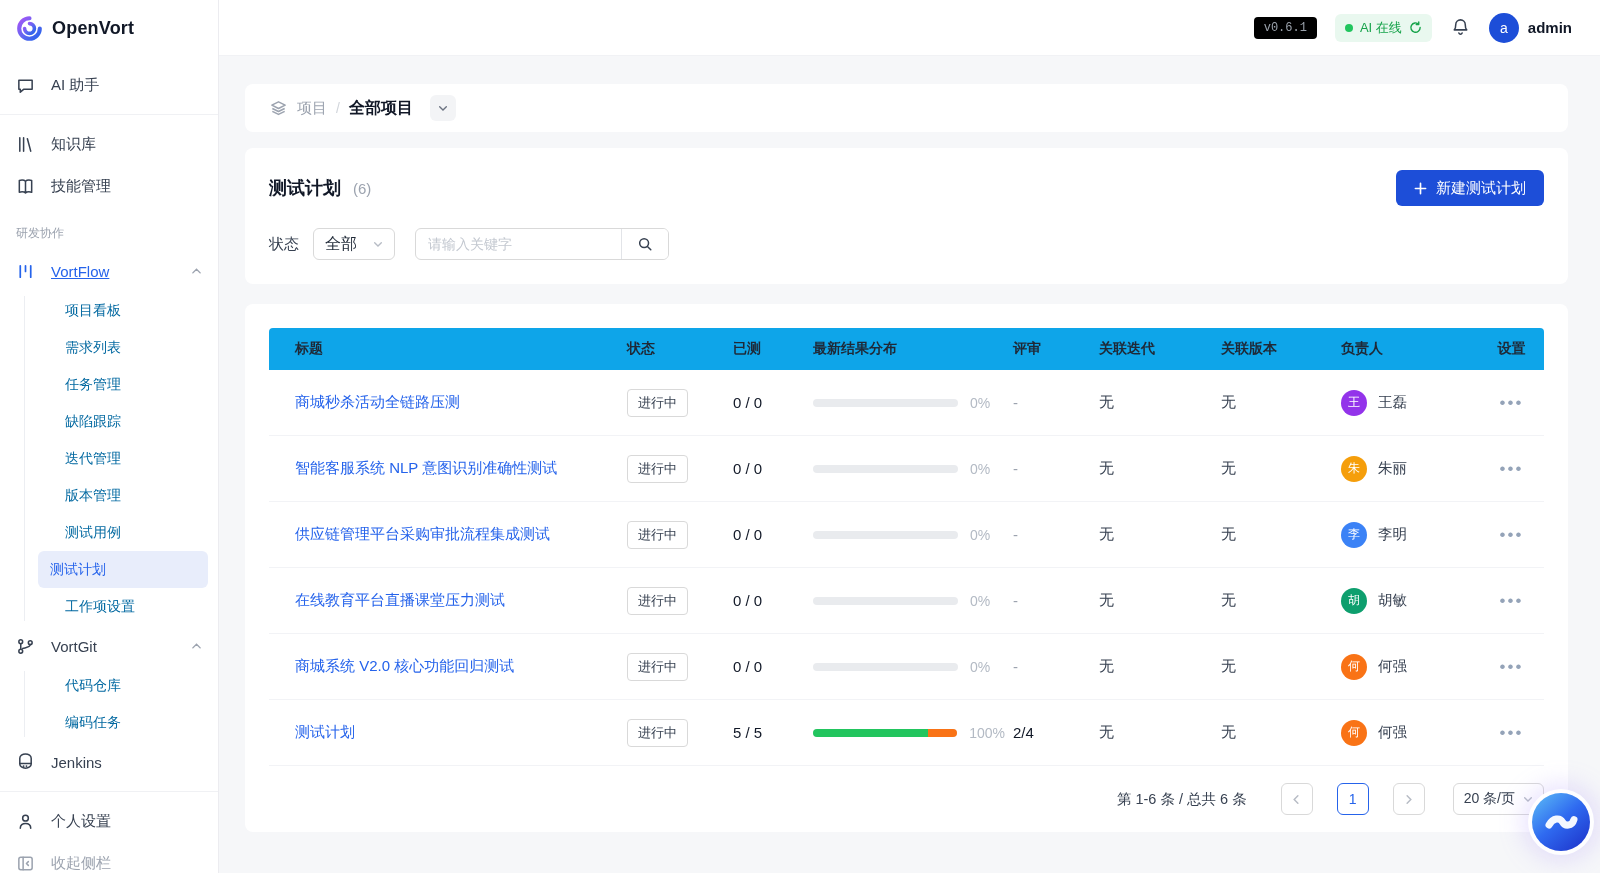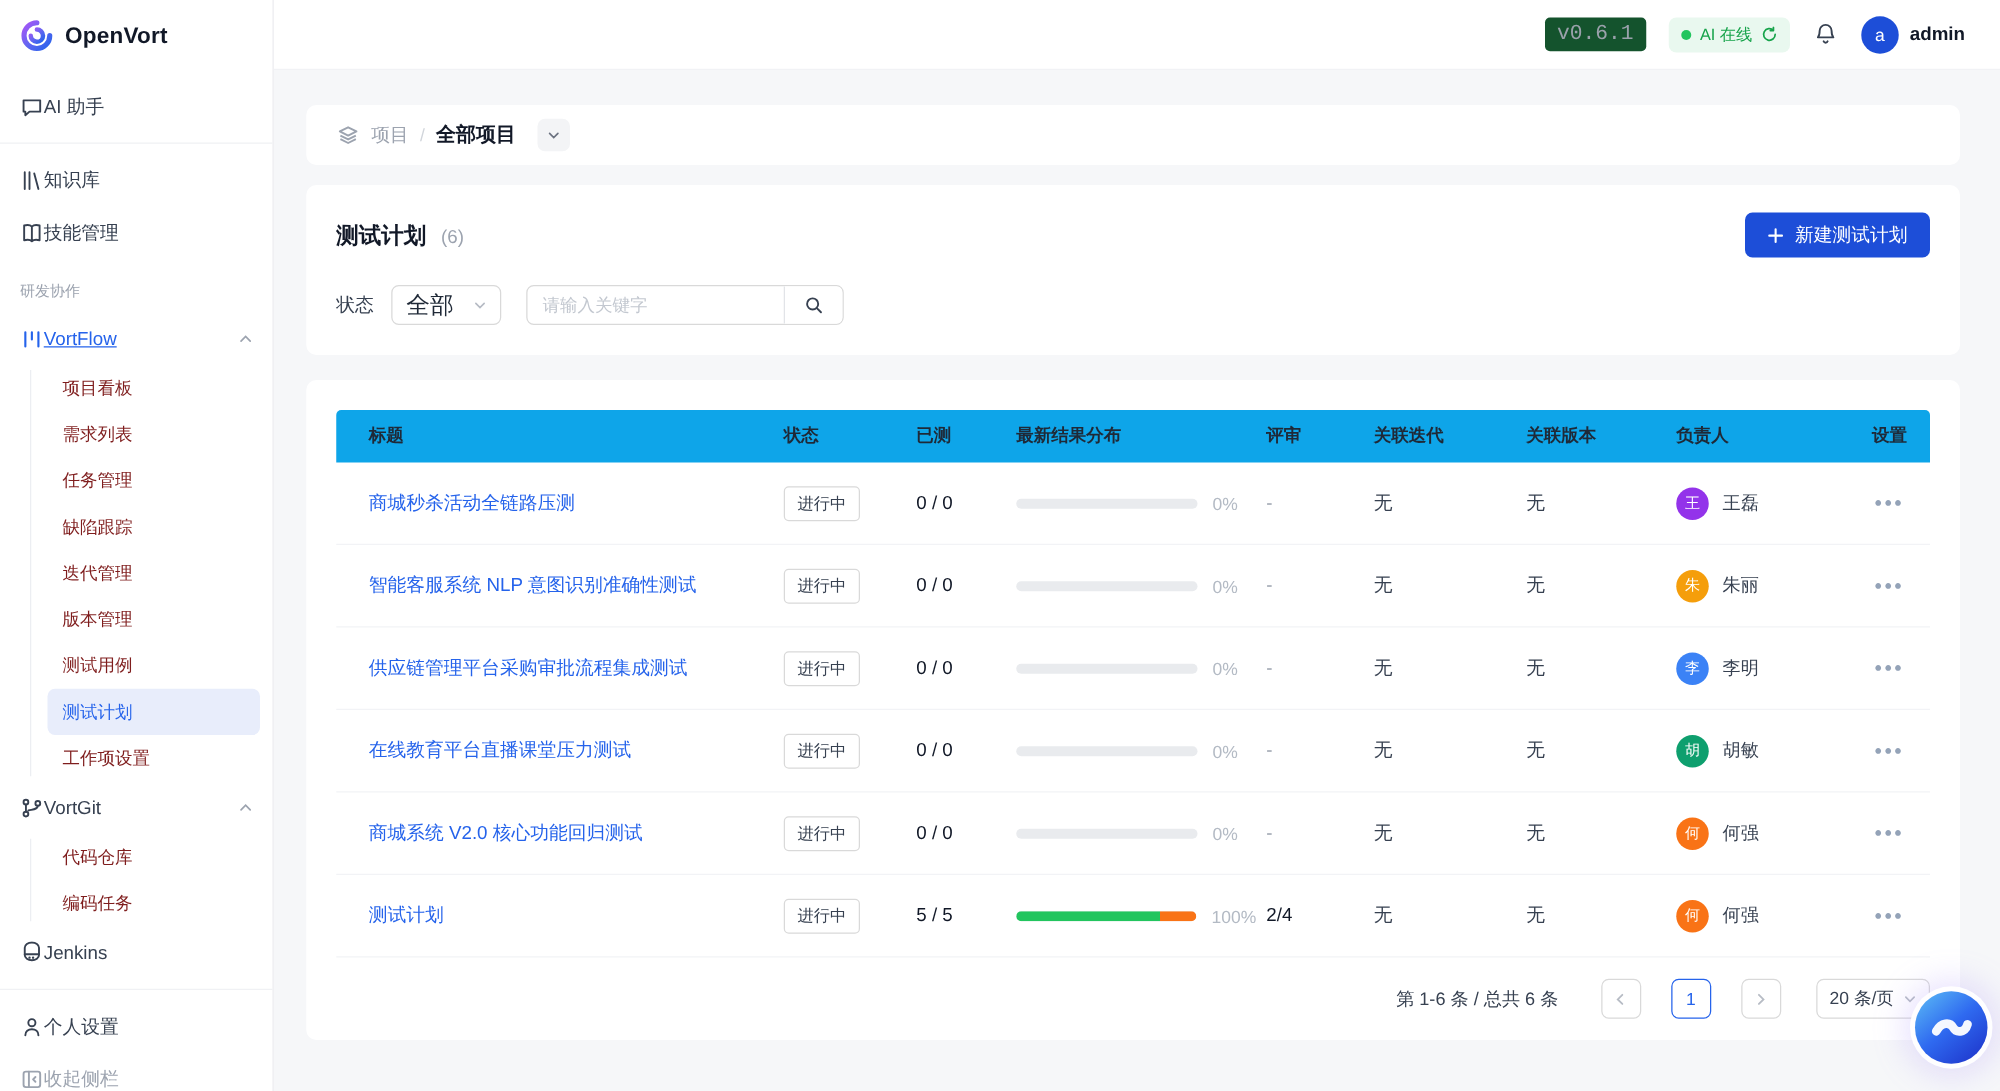--- a/index.html
+++ b/index.html
@@ -10,47 +10,47 @@
   }
   
   .sidebar {
     position:absolute; left:0; top:0; bottom:0; width:219px;
     background:#fff; border-right:1px solid #ececf0; z-index:5;
   }
   .logo-row { height:56px; display:flex; align-items:center; gap:9px; padding:16px 16px; }
   .logo-text { font-size:18px; font-weight:bold; color:#111827; letter-spacing:.2px; }
   .nav { padding-top:8px; }
   .nav-item {
-    height:42px; display:flex; align-items:center; gap:0; padding:0 16px;
+    height:42px; display:flex; align-items:center; gap:16px; padding:0 16px;
     font-size:15px; color:#374151; cursor:pointer;
   }
   .nav-item .chev { margin-left:auto; color:#9ca3af; }
   .nav-item.brand-blue { color:#2563eb; font-weight:500;text-decoration:underline; }
   .side-divider { height:1px; background:#f0f1f4; margin:8px 0; }
   .section-label { padding:18px 16px 8px; font-size:12px; color:#9ca3af; }
   .subnav { position:relative; padding-left:0; }
   .subnav:before { content:""; position:absolute; left:24px; top:4px; bottom:4px; width:1px; background:#eceef2; }
   .sub-item {
-    height:37px; display:flex; align-items:center; font-size:14px; color:#7f1d1d;
-    padding-left:50px; margin:0 10px 0 0; cursor:pointer;
+    height:37px; display:flex; align-items:center; font-size:14px; color:#0369a1;
+    padding-left:65px; margin:0 10px 0 0; cursor:pointer;
   }
   .sub-item.active {
     background:#e8edfb; color:#2563eb; border-radius:6px; margin-left:38px; padding-left:12px;
   }
   .nav-item.muted { color:#9ca3af; }
   .icon { display:inline-flex; align-items:center; justify-content:center; flex:0 0 auto; }
   
   .topbar {
     position:absolute; left:219px; right:0; top:0; height:56px; background:#fff;
     border-bottom:1px solid #f1f2f5; display:flex; align-items:center;
     justify-content:flex-end; gap:18px; padding-right:28px; z-index:4;
   }
   .version-badge {
-    background:#14532d; color:#9aa1ab; border-radius:4px; padding:4px 10px;
-    font-family:"Liberation Mono","DejaVu Sans Mono",monospace; font-size:17px;
+    background:#000000; color:#9aa1ab; border-radius:4px; padding:4px 10px;
+    font-family:"Liberation Mono","DejaVu Sans Mono",monospace; font-size:12px;
   }
   .ai-pill {
     background:#e9f8ef; color:#16a34a; border-radius:6px; padding:5px 10px;
     display:flex; align-items:center; gap:7px; font-size:13px;
   }
   .ai-dot { width:8px; height:8px; border-radius:50%; background:#22c55e; }
   .user-chip { display:flex; align-items:center; gap:9px; }
   .user-avatar {
     width:30px; height:30px; border-radius:50%; background:#1d4ed8; color:#fff;
     display:flex; align-items:center; justify-content:center; font-size:14px;
@@ -73,21 +73,21 @@
   .page-count { font-size:15px; color:#9ca3af; margin-left:8px; font-weight:normal; }
   .primary-btn {
     background:#1d4ed8; color:#fff; border:none; border-radius:6px; height:36px;
     padding:0 18px; font-size:15px; display:flex; align-items:center; gap:9px; cursor:pointer;
     font-family:inherit;
   }
   .filter-row { display:flex; align-items:center; gap:14px; margin-top:22px; }
   .filter-label { font-size:15px; color:#374151; }
   .select-box {
     height:32px; border:1px solid #d9d9d9; border-radius:6px; background:#fff;
-    display:flex; align-items:center; gap:16px; padding:0 11px; font-size:19px; color:#1f2937; cursor:pointer;
+    display:flex; align-items:center; gap:16px; padding:0 11px; font-size:16px; color:#1f2937; cursor:pointer;
   }
   .search-group { display:flex; border:1px solid #d9d9d9; border-radius:6px; overflow:hidden; margin-left:6px; background:#fff; }
   .search-input {
     width:205px; height:30px; border:none; outline:none; padding:0 12px; font-size:14px;
     color:#374151; font-family:inherit; background:transparent;
   }
   .search-input::placeholder { color:#c3c8d0; }
   .search-btn { width:47px; border:none; border-left:1px solid #e2e4e8; background:#fff; display:flex; align-items:center; justify-content:center; cursor:pointer; }
   
   .table-card { margin-top:20px; padding:24px 24px 0; }

